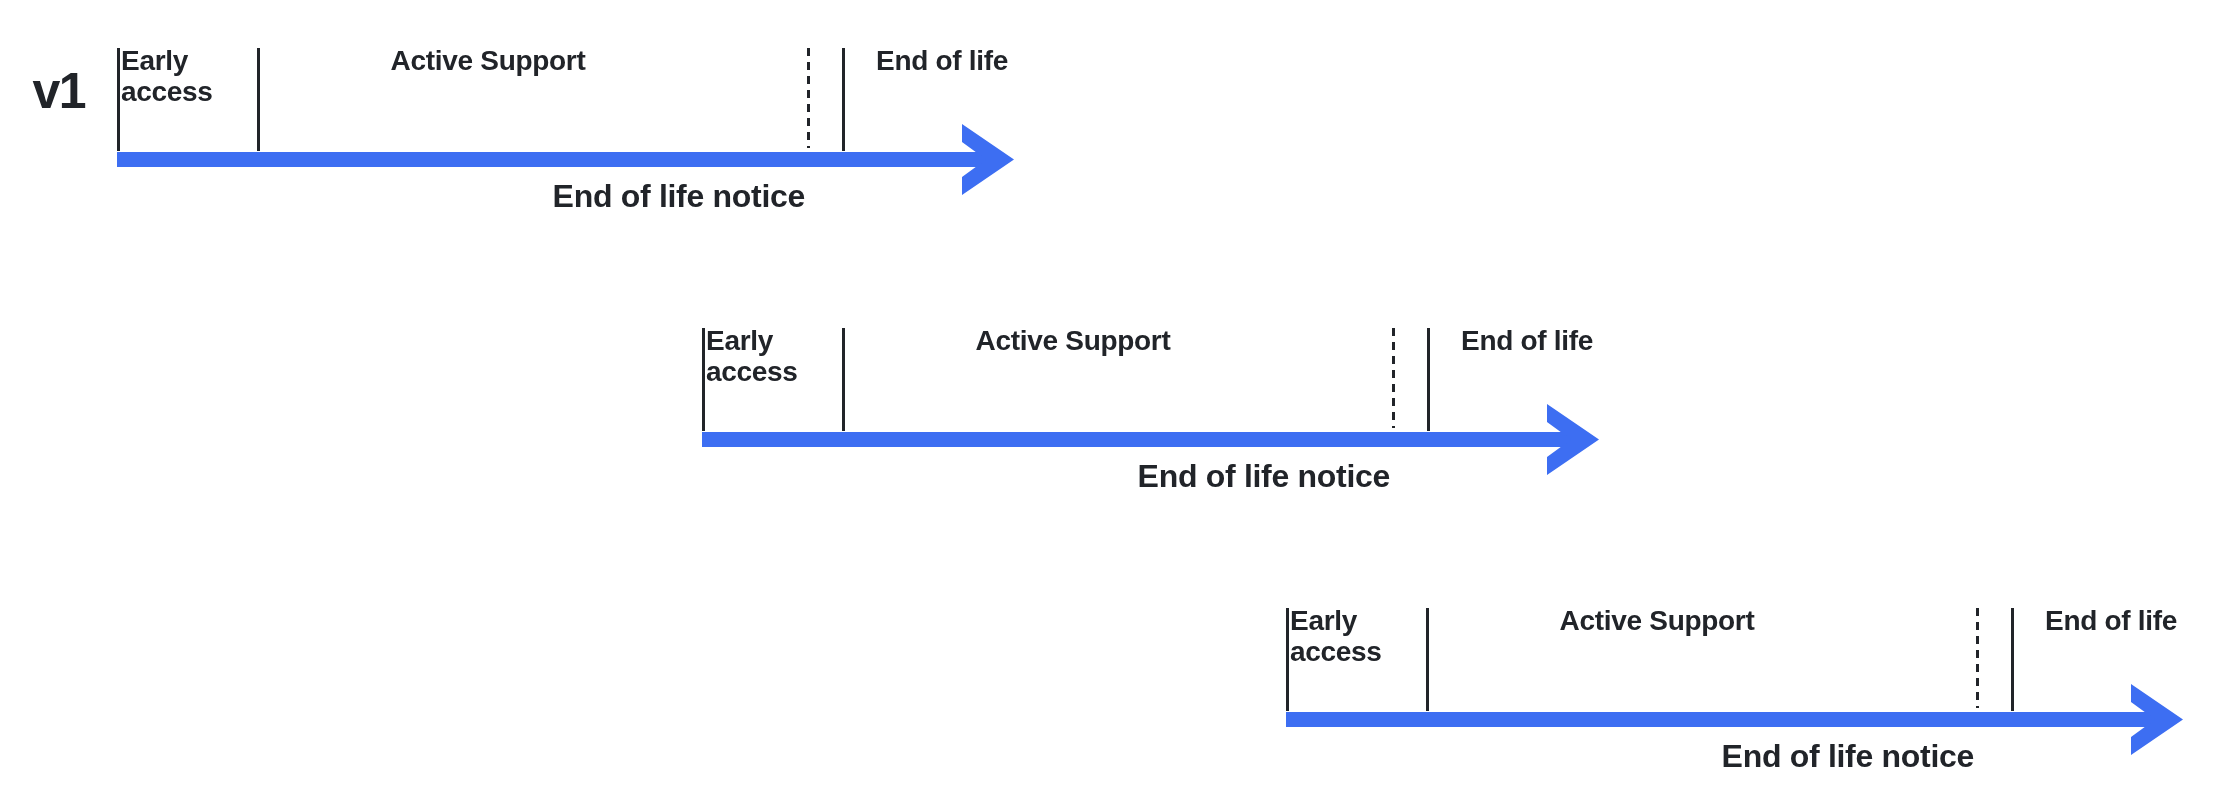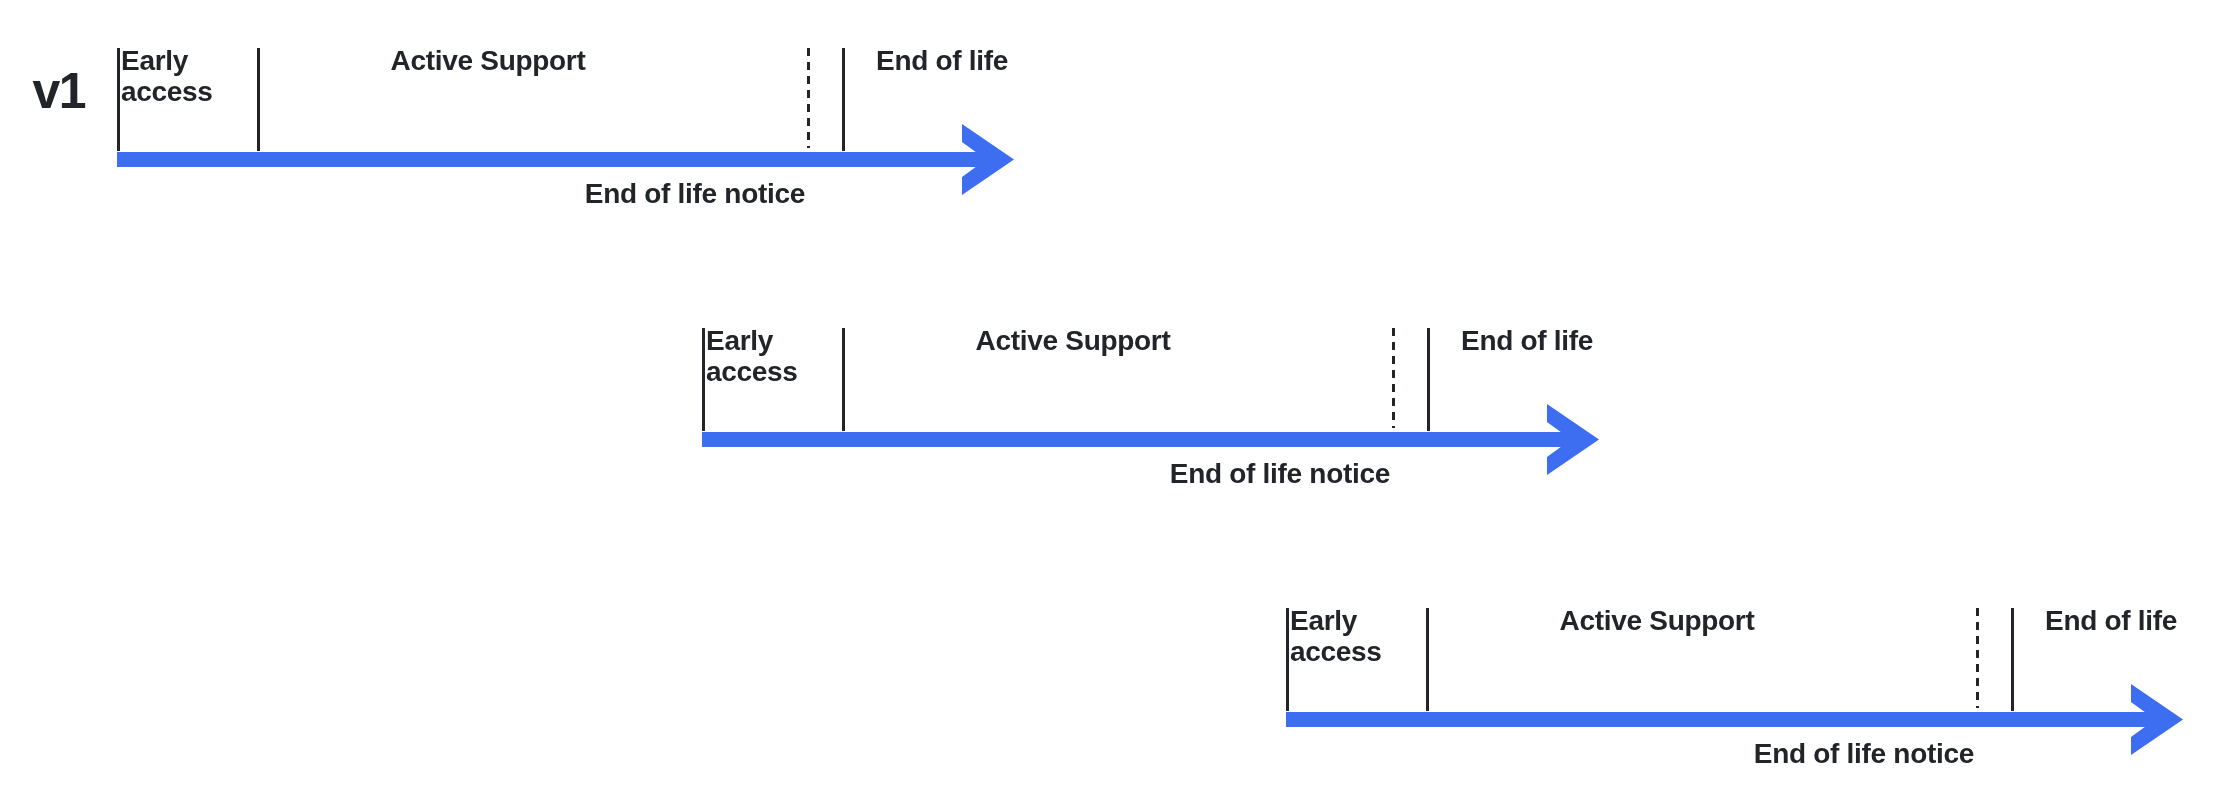--- a/index.html
+++ b/index.html
@@ -75,21 +75,21 @@
     width: 910px; height: 72px;
     display: block;
   }
   .arrow-shape { fill: var(--accent); }
 
   .notice-label {
     position: absolute;
     left: 278px; top: 130px;
     width: 410px;
     text-align: right;
-    font-size: 28px;
+    font-size: 32px;
     font-weight: 700;
     letter-spacing: -0.3px;
     color: var(--ink);
     white-space: nowrap;
   }
 </style>
 </head>
 <body>
 
 <div class="canvas">

